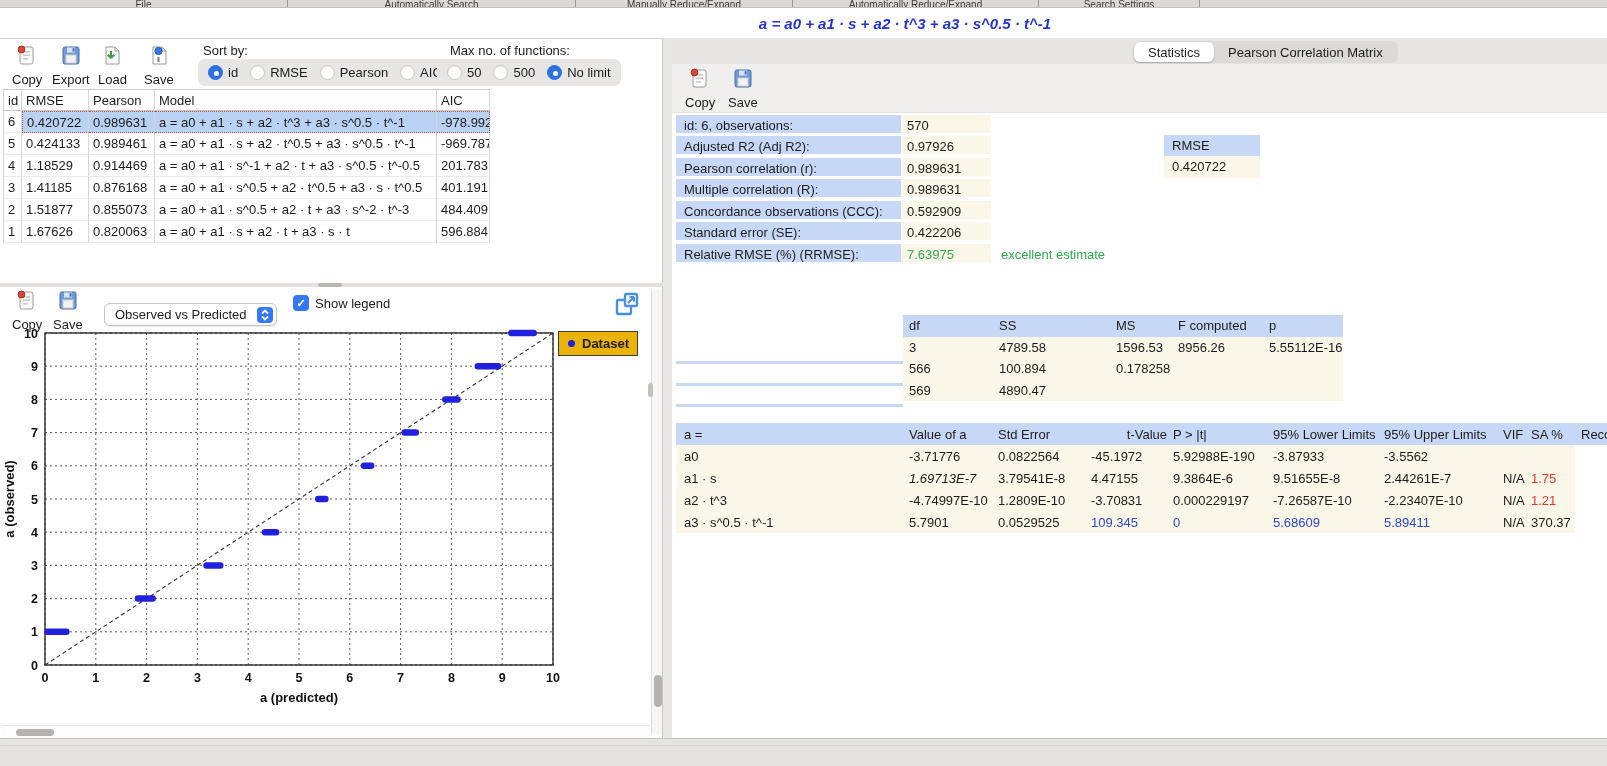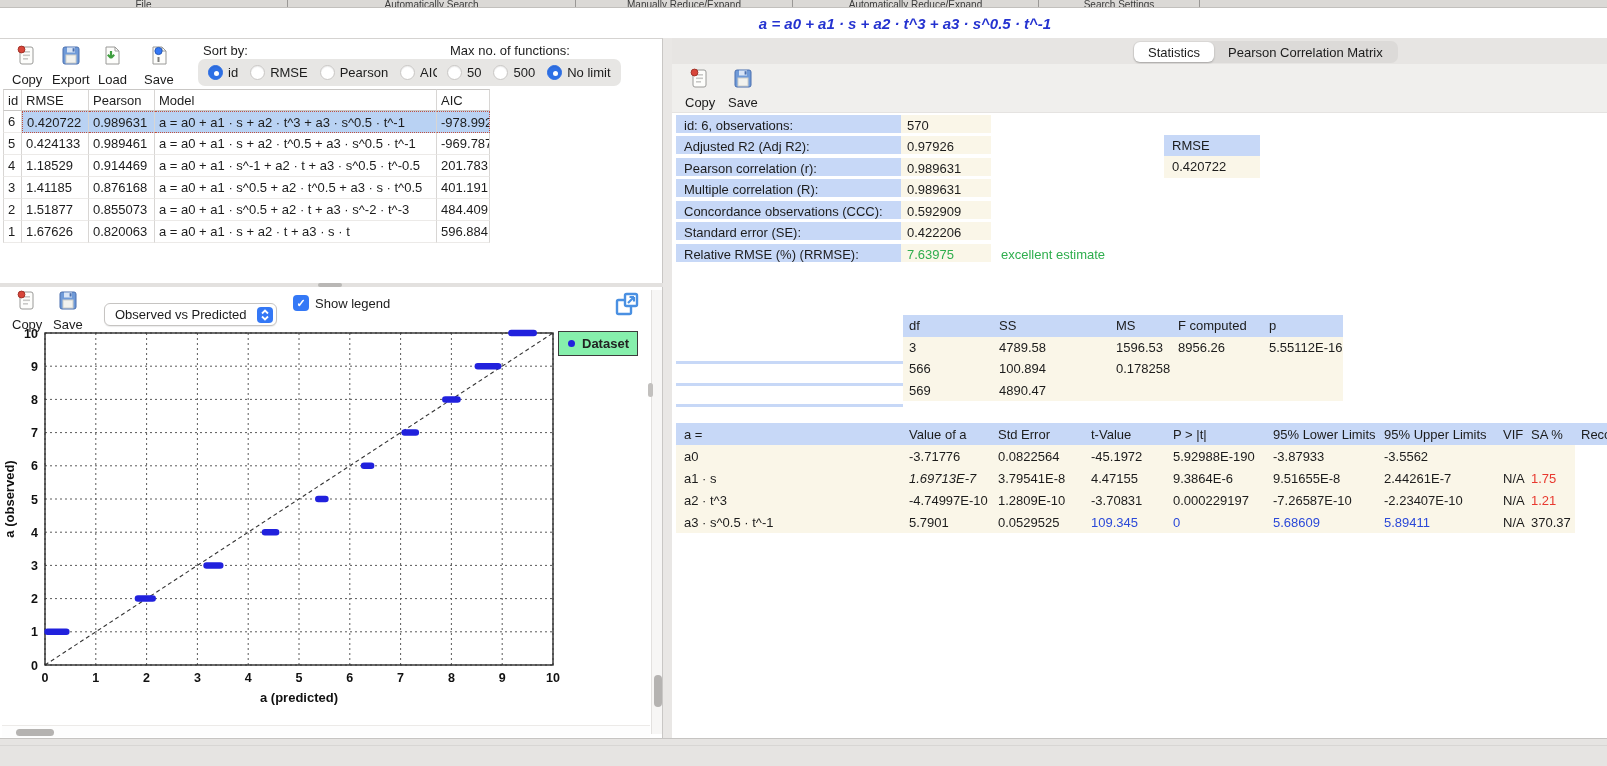--- a/index.html
+++ b/index.html
@@ -39,21 +39,21 @@
   #lt-divider { position:absolute; left:0; top:283px; width:663px; height:4px; background:#e3e1df; }
   #lt-divider .handle { position:absolute; left:318px; top:0px; width:24px; height:4px; border-radius:2px; background:#b9b7b5; }
 
   
   #lb-panel { position:absolute; left:0; top:287px; width:663px; height:451px; background:#ffffff; border-right:1px solid #c9c7c5; }
   #plot-dropdown { position:absolute; left:104px; top:16px; width:173px; height:23px; background:#fff; border:1px solid #c6c4c2; border-radius:6px; box-shadow:0 1px 1px rgba(0,0,0,.08); font-size:13px; display:flex; align-items:center; padding-left:10px; }
   #plot-dropdown .stepper { position:absolute; right:3px; top:3px; width:16px; height:16px; background:#3478f6; border-radius:4px; }
   #show-legend-box { position:absolute; left:293px; top:8px; width:16px; height:16px; background:#3478f6; border-radius:4px; color:#fff; font-size:11px; font-weight:bold; text-align:center; line-height:16px; }
   #show-legend-lbl { position:absolute; left:315px; top:9px; font-size:13px; }
   #popout { position:absolute; left:614px; top:4px; width:27px; height:27px; }
-  #legend { position:absolute; left:558px; top:44px; width:80px; height:25px; background:#86efac; border:1.5px solid #3c3c3c; display:flex; align-items:center; gap:7px; padding-left:9px; font-size:13px; font-weight:bold; color:#222;text-align:center; }
+  #legend { position:absolute; left:558px; top:44px; width:80px; height:25px; background:#eab308; border:1.5px solid #3c3c3c; display:flex; align-items:center; gap:7px; padding-left:9px; font-size:13px; font-weight:bold; color:#222;text-align:center; }
   #legend .dot { width:7px; height:7px; border-radius:50%; background:#2121dd; }
   
   .vscroll { position:absolute; left:651px; top:3px; width:11px; height:444px; background:#f7f6f5; border-left:1px solid #e3e1df; }
   .vscroll .thumb { position:absolute; left:1.5px; top:385px; width:8px; height:32px; border-radius:4px; background:#b5b3b1; }
   .hscroll { position:absolute; left:2px; top:438px; width:648px; height:12px; background:#fdfdfd; border-top:1px solid #eceae8; }
   .hscroll .thumb { position:absolute; left:14px; top:2.5px; width:38px; height:7px; border-radius:3.5px; background:#b5b3b1; }
   #side-handle { position:absolute; left:648px; top:96px; width:5px; height:14px; border-radius:2.5px; background:#c2c0be; }
 
   
   #r-panel { position:absolute; left:672px; top:38px; width:935px; height:700px; background:#ffffff; }
@@ -480,21 +480,21 @@
         <div style="width: 62px;"></div>
         <div style="width: 91px;"></div>
         <div style="width: 80px;"></div>
       </div>
     </div>
   <div id="coef">
       <div class="crow head">
         <div class="c0" style="width: 227px;">a =</div>
         <div style="width: 89px;">Value of a</div>
         <div style="width: 93px;">Std Error</div>
-        <div style="width: 82px;">t-Value</div>
+        <div style="width: 82px; text-align: right;">t-Value</div>
         <div style="width: 100px;">P &gt; |t|</div>
         <div style="width: 111px;">95% Lower Limits</div>
         <div style="width: 119px;">95% Upper Limits</div>
         <div style="width: 28px;">VIF</div>
         <div style="width: 50px;">SA %</div>
         <div style="width: 32px;">Recor</div>
       </div>
       <div class="crow">
         <div class="c0" style="width: 227px;">a0</div>
         <div style="width: 89px;">-3.71776</div>

